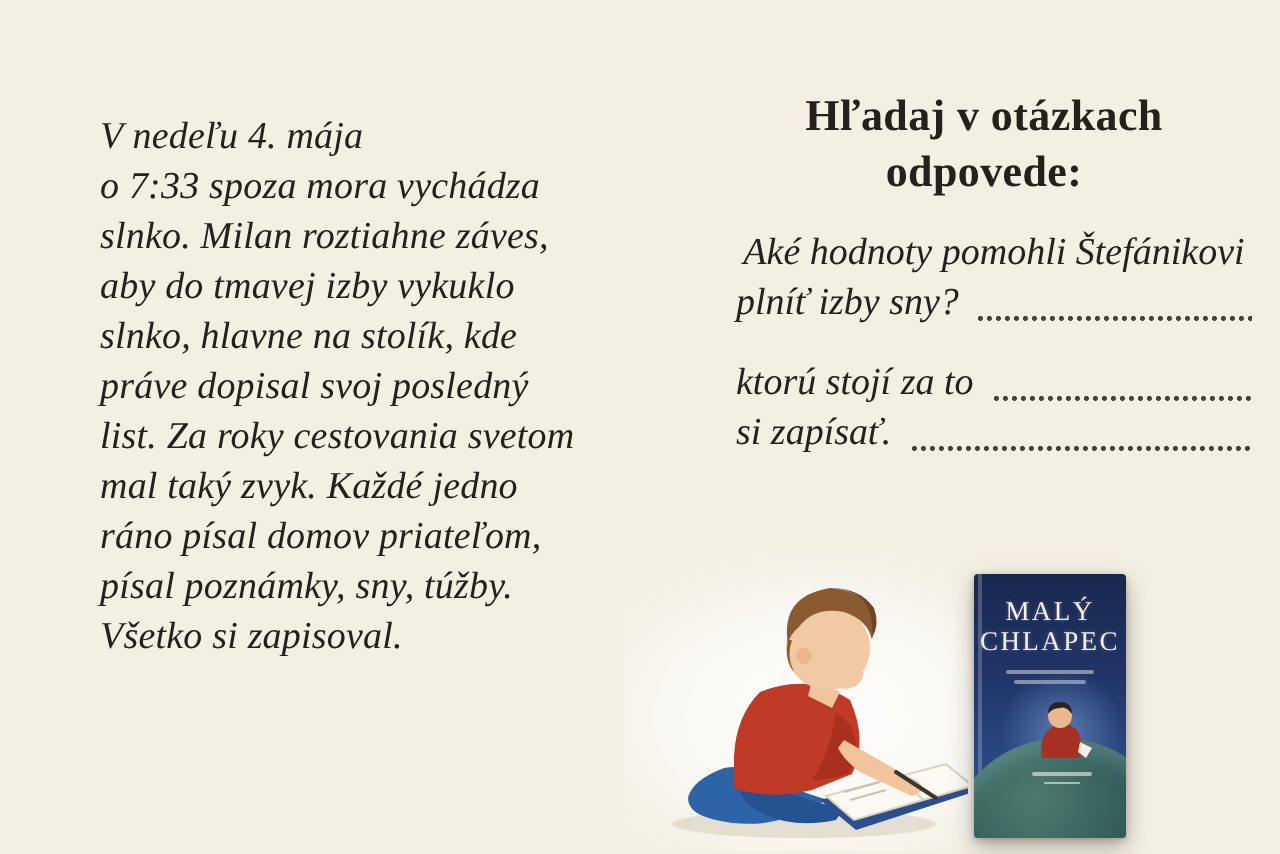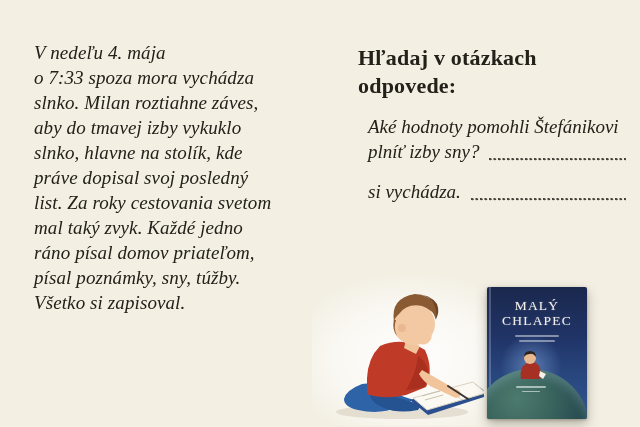--- a/index.html
+++ b/index.html
@@ -9,32 +9,32 @@
     background:#f3efe3;
     font-family:"Liberation Serif", serif;
     color:#23211a;
     overflow:hidden;
   }
   
   .story-col{
     position:absolute;left:34px;top:40px;width:292px;
   }
   .story{
-    margin:0;
+    margin:16px;
     font-style:italic;
     font-size:19px;
     line-height:25px;
     white-space:pre-line;
     letter-spacing:.1px;
     font-family:Liberation Serif, serif;
   }
   .story+.story{margin-top:26px;}
   
   .q-col{
-    position:absolute;left:358px;top:44px;width:268px;
+    position:absolute;left:358px;top:44px;width:268px;text-align:center;
   }
   .q-heading{
     margin:0;
     font-weight:bold;
     font-size:22px;
     line-height:28px;
     white-space:pre-line;
     letter-spacing:.2px;
   }
   .question{
@@ -62,21 +62,21 @@
   .illu{
     position:absolute;left:322px;top:282px;width:266px;height:140px;
   }
   .illu-glow{
     position:absolute;left:-10px;top:-6px;width:220px;height:150px;
     background:radial-gradient(ellipse at 45% 55%, rgba(255,255,255,.95) 0%, rgba(255,255,255,.55) 45%, rgba(255,255,255,0) 75%);
   }
   .boy-svg{position:absolute;left:0;top:4px;}
   
   .book{
-    position:absolute;left:165px;top:5px;width:100px;height:132px;
+    position:absolute;left:165px;top:5px;width:76px;height:132px;
     background:linear-gradient(180deg,#1a284e 0%,#203467 38%,#29477f 68%,#34568f 100%);
     border-radius:2px;
     box-shadow:0 5px 12px rgba(60,55,40,.35), 0 1px 3px rgba(60,55,40,.3);
     overflow:hidden;
   }
   .book::before{
     content:"";position:absolute;left:2px;top:0;bottom:0;width:2px;
     background:rgba(255,255,255,.22);
   }
   .book-title{
@@ -141,21 +141,25 @@
     <div class="question">
       <div class="q-line">Aké hodnoty pomohli Štefánikovi</div>
       <div class="q-row">
         <span class="q-text">plníť izby sny?</span>
         <span class="dots"></span>
       </div>
     </div>
 
     <div class="question second">
       <div class="q-row">
-        <span class="q-text">si vychádza.</span>
+        <span class="q-text">ktorú stojí za to</span>
+        <span class="dots"></span>
+      </div>
+      <div class="q-row">
+        <span class="q-text">si zapísať.</span>
         <span class="dots"></span>
       </div>
     </div>
   </div>
 
   <div class="illu">
     <div class="illu-glow"></div>
 
     <svg class="boy-svg" width="162" height="136" viewBox="0 0 162 136" aria-hidden="true">
 

